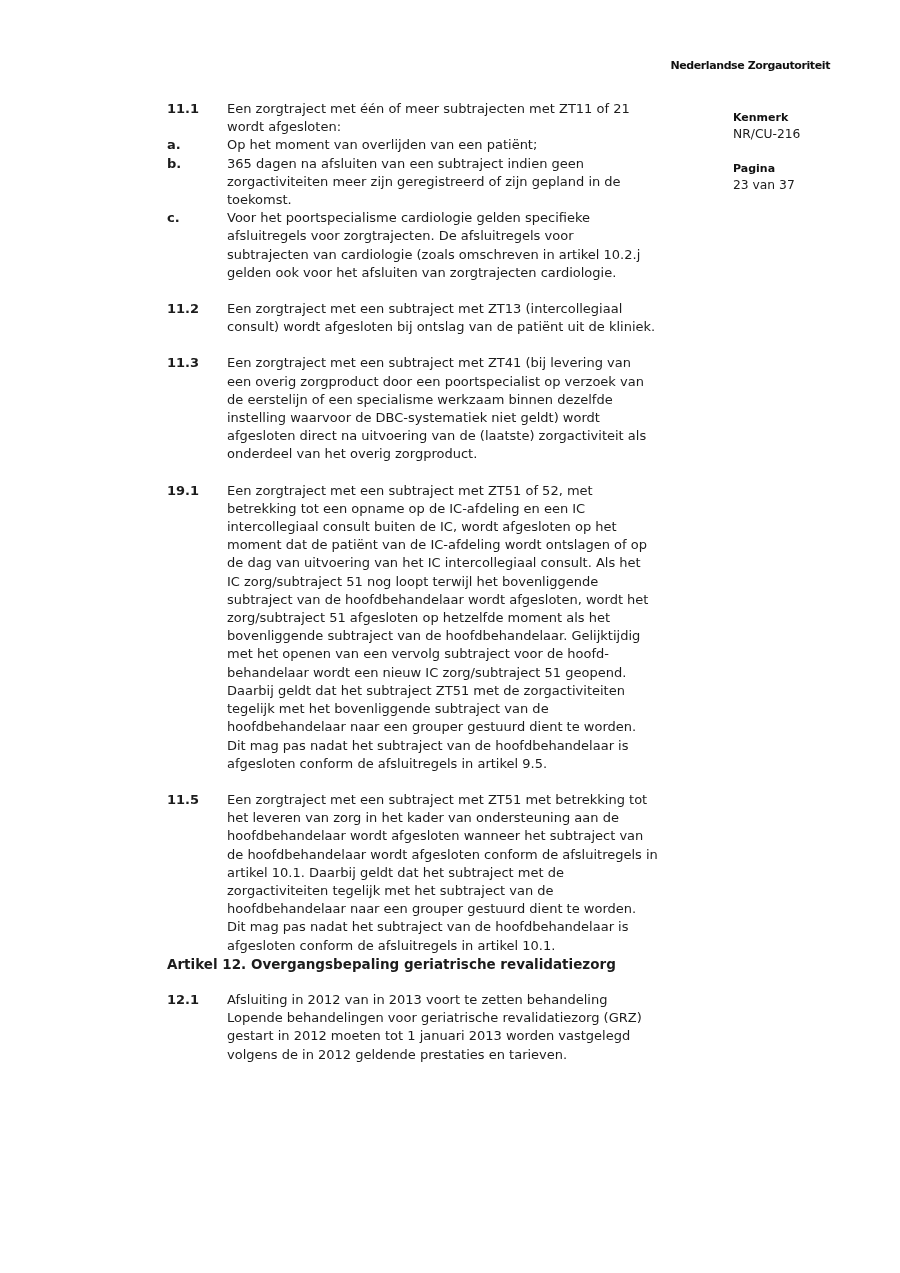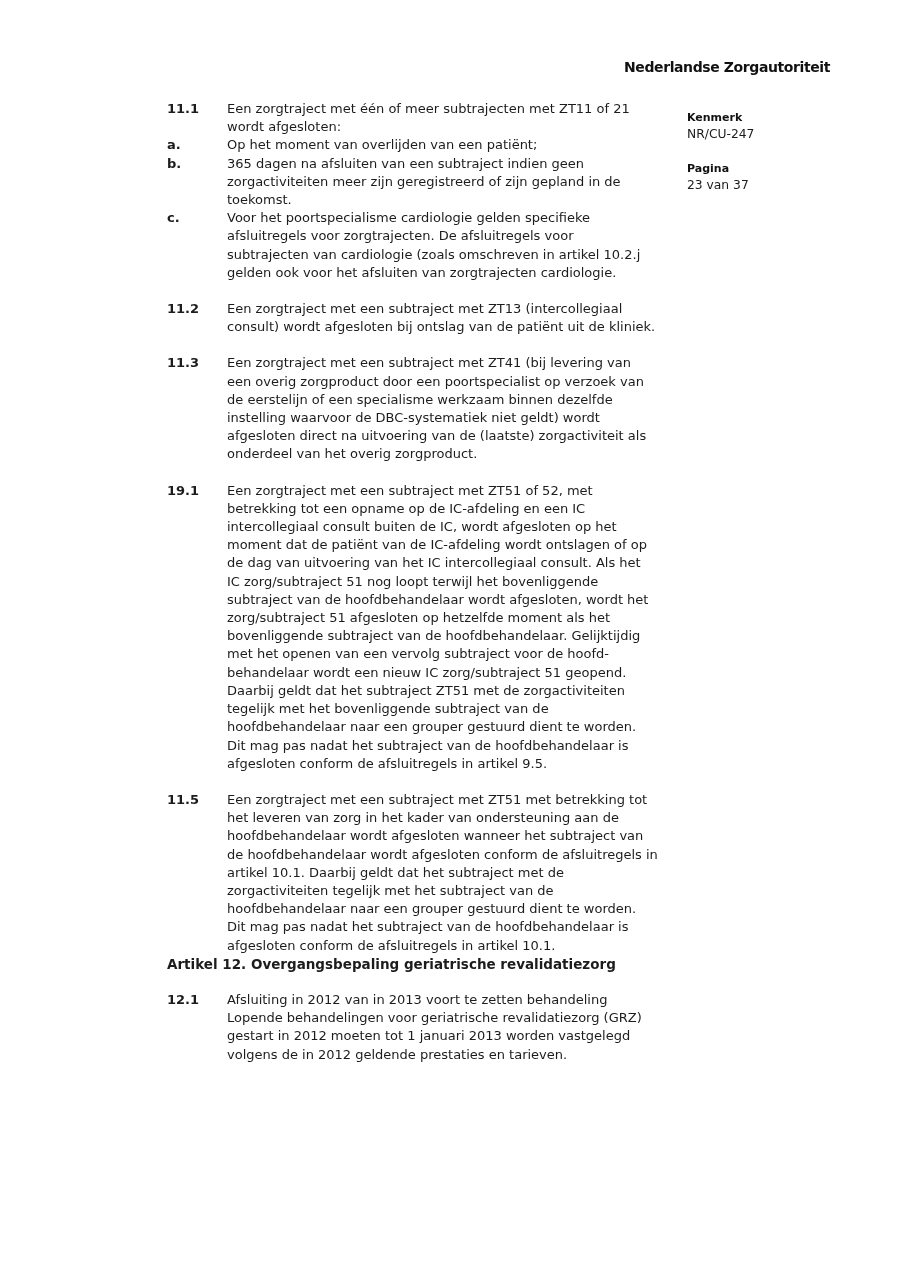--- a/index.html
+++ b/index.html
@@ -13,21 +13,21 @@
     height: 1273px;
     background: #ffffff;
     overflow: hidden;
     font-family: "DejaVu Sans", sans-serif;
     color: #1c1c1c;
   }
   .brand {
     position: absolute;
     top: 59px;
     right: 70px;
-    font-size: 14px;
+    font-size: 11px;
     font-weight: bold;
     letter-spacing: -0.4px;
     color: #111111;
     white-space: nowrap;
   }
   .main {
     position: absolute;
     left: 167px;
     top: 100px;
     width: 520px;
@@ -58,20 +58,21 @@
   .sidebar {
     position: absolute;
     left: 687px;
     top: 110px;
     width: 160px;
     font-size: 12.3px;
     line-height: 15px;
   }
   .meta-group {
     margin-bottom: 19px;
+    margin-left: 46px;
   }
   .meta-label {
     font-size: 11px;
     font-weight: bold;
     color: #111111;
     margin-bottom: 2px;
   }
   .meta-value {
     font-size: 12.3px;
     color: #1c1c1c;
@@ -80,21 +81,21 @@
 </head>
 <body>
 
 <div class="page">
 
   <div class="brand">Nederlandse Zorgautoriteit</div>
 
   <div class="sidebar">
     <div class="meta-group">
       <div class="meta-label">Kenmerk</div>
-      <div class="meta-value">NR/CU-247</div>
+      <div class="meta-value">NR/CU-216</div>
     </div>
     <div class="meta-group">
       <div class="meta-label">Pagina</div>
       <div class="meta-value">23 van 37</div>
     </div>
   </div>
 
   <div class="main">
 
     <div class="block">

